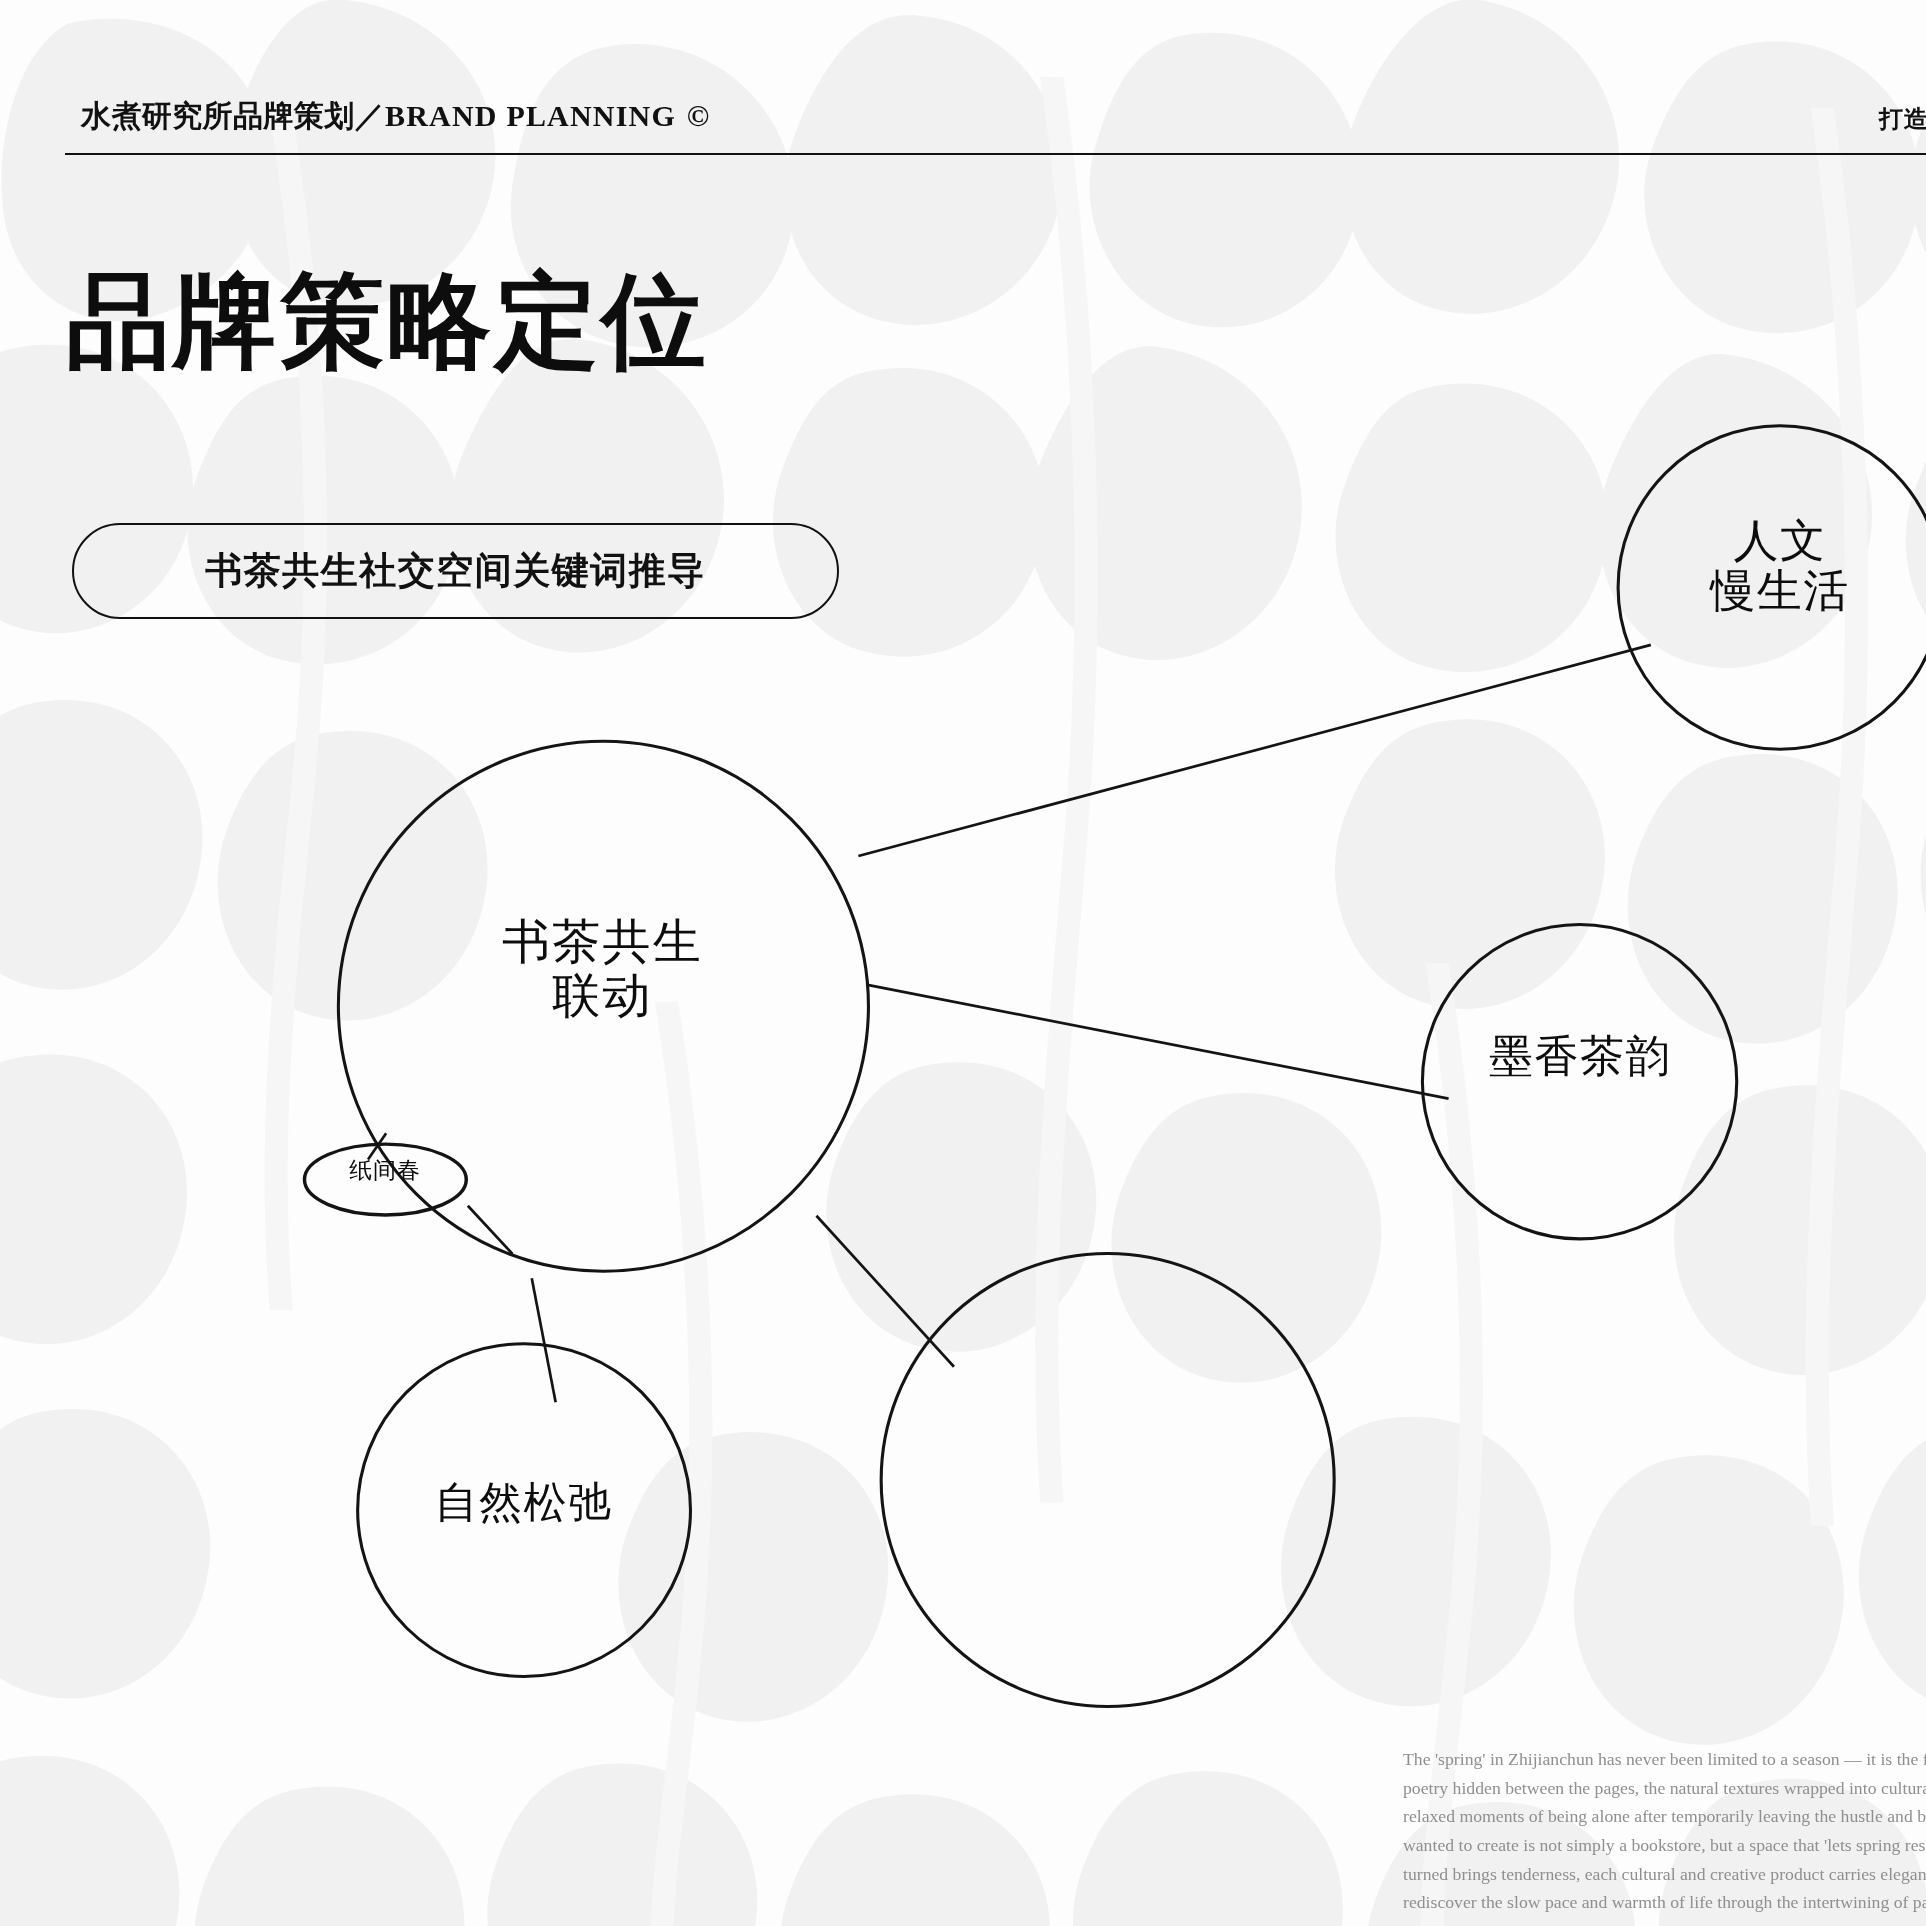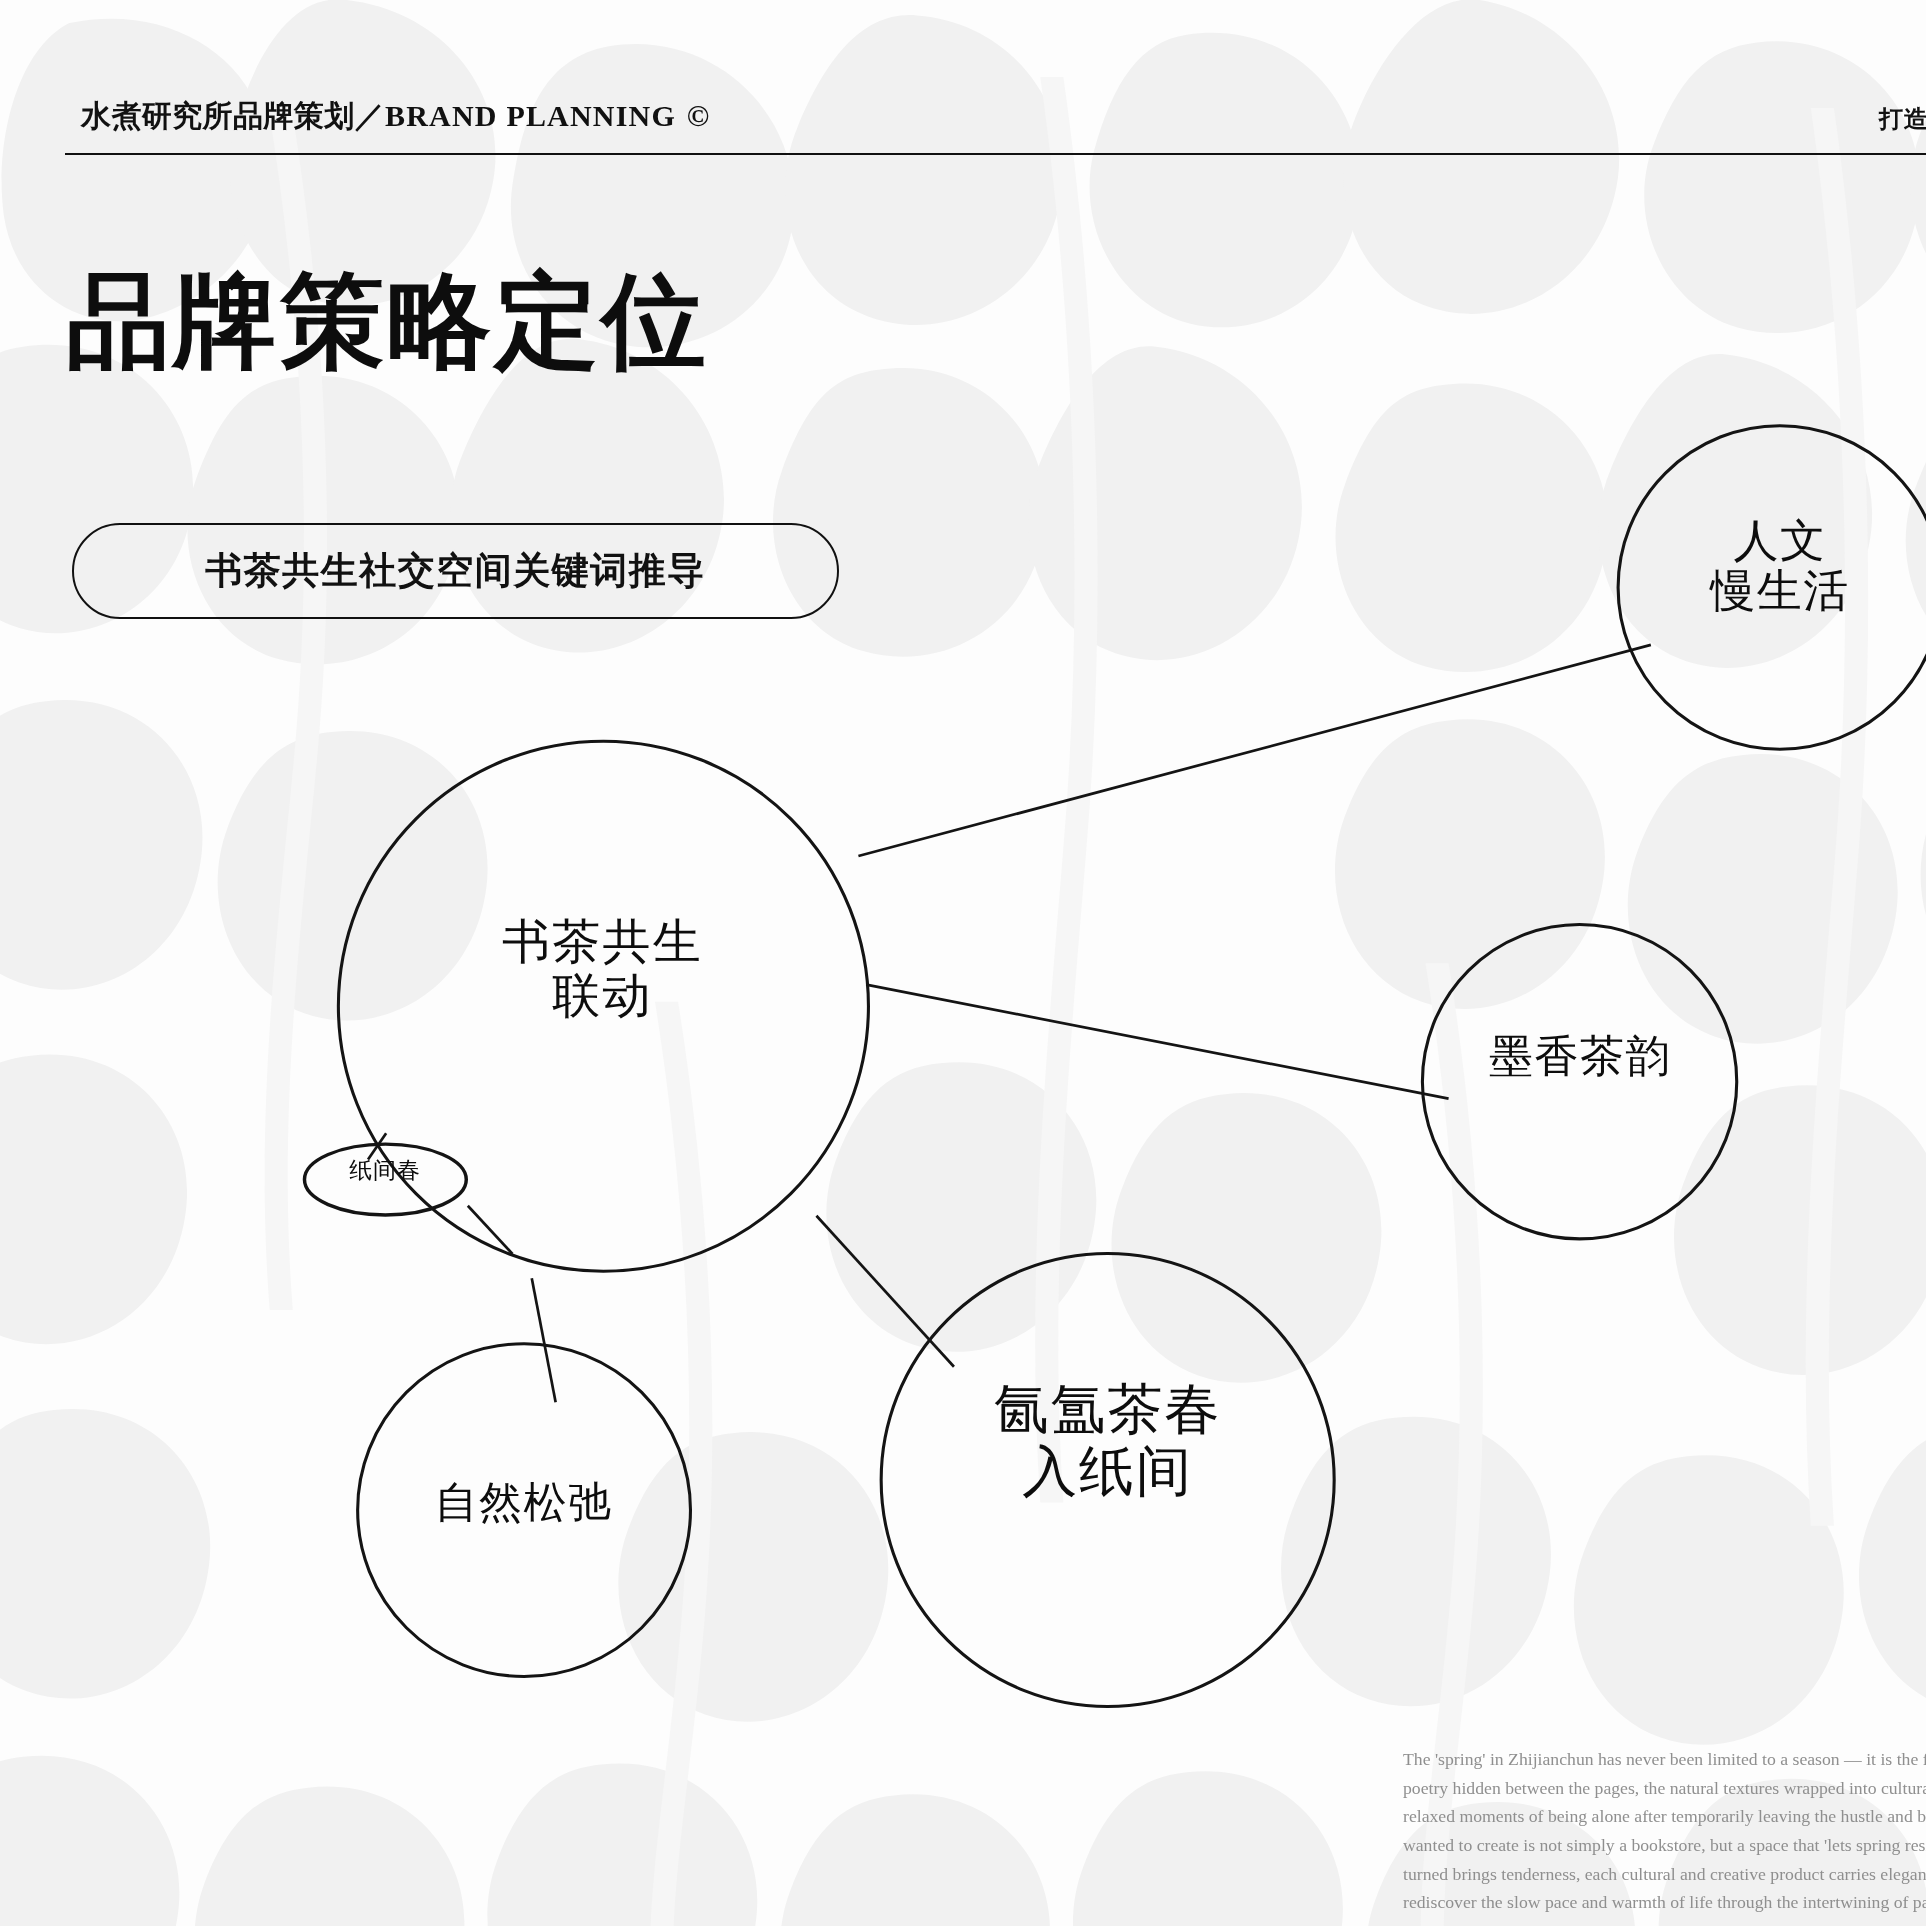--- a/index.html
+++ b/index.html
@@ -292,19 +292,17 @@
     </g>
   </svg>
 
   <div class="node-label" id="label-core">书茶共生
 联动</div>
   <div class="node-label" id="label-tag">纸间春</div>
   <div class="node-label" id="label-humanities">人文
 慢生活</div>
   <div class="node-label" id="label-ink">墨香茶韵</div>
   <div class="node-label" id="label-relax">自然松弛</div>
-  <div class="node-label" id="label-steam">氤氲茶春
-入纸间</div>
 
   <div id="footer-paragraph">The 'spring' in Zhijianchun has never been limited to a season — it is the fragrance of ink and the poetry hidden between the pages, the natural textures wrapped into cultural and creative products, the relaxed moments of being alone after temporarily leaving the hustle and bustle. What we have always wanted to create is not simply a bookstore, but a space that 'lets spring reside in life': where each page turned brings tenderness, each cultural and creative product carries elegance, and city dwellers can rediscover the slow pace and warmth of life through the intertwining of paper and spring.</div>
 
 </div>
 
 
 </body></html>

